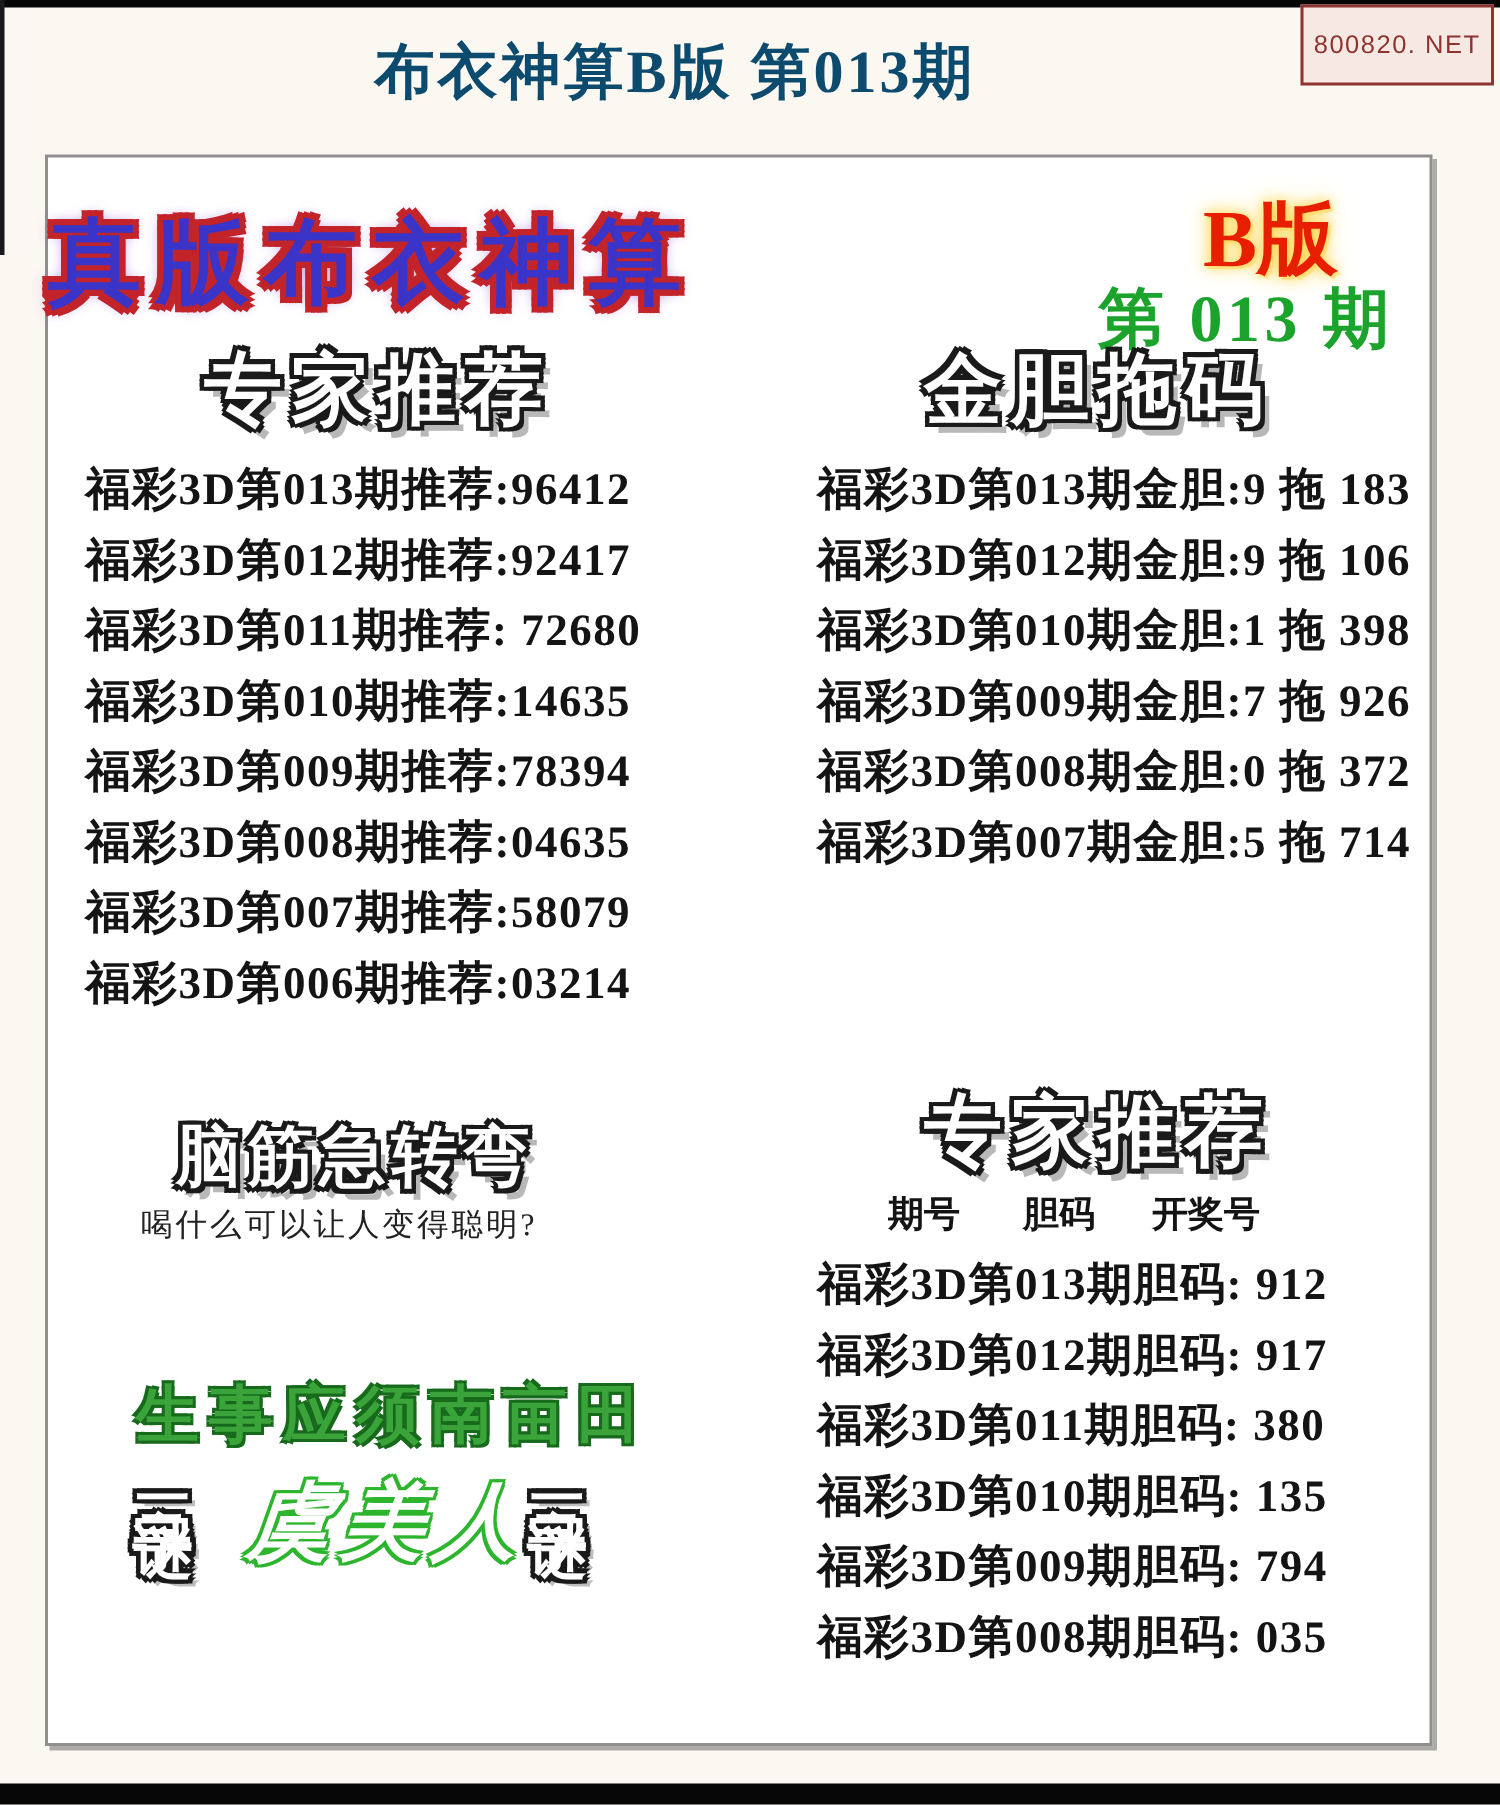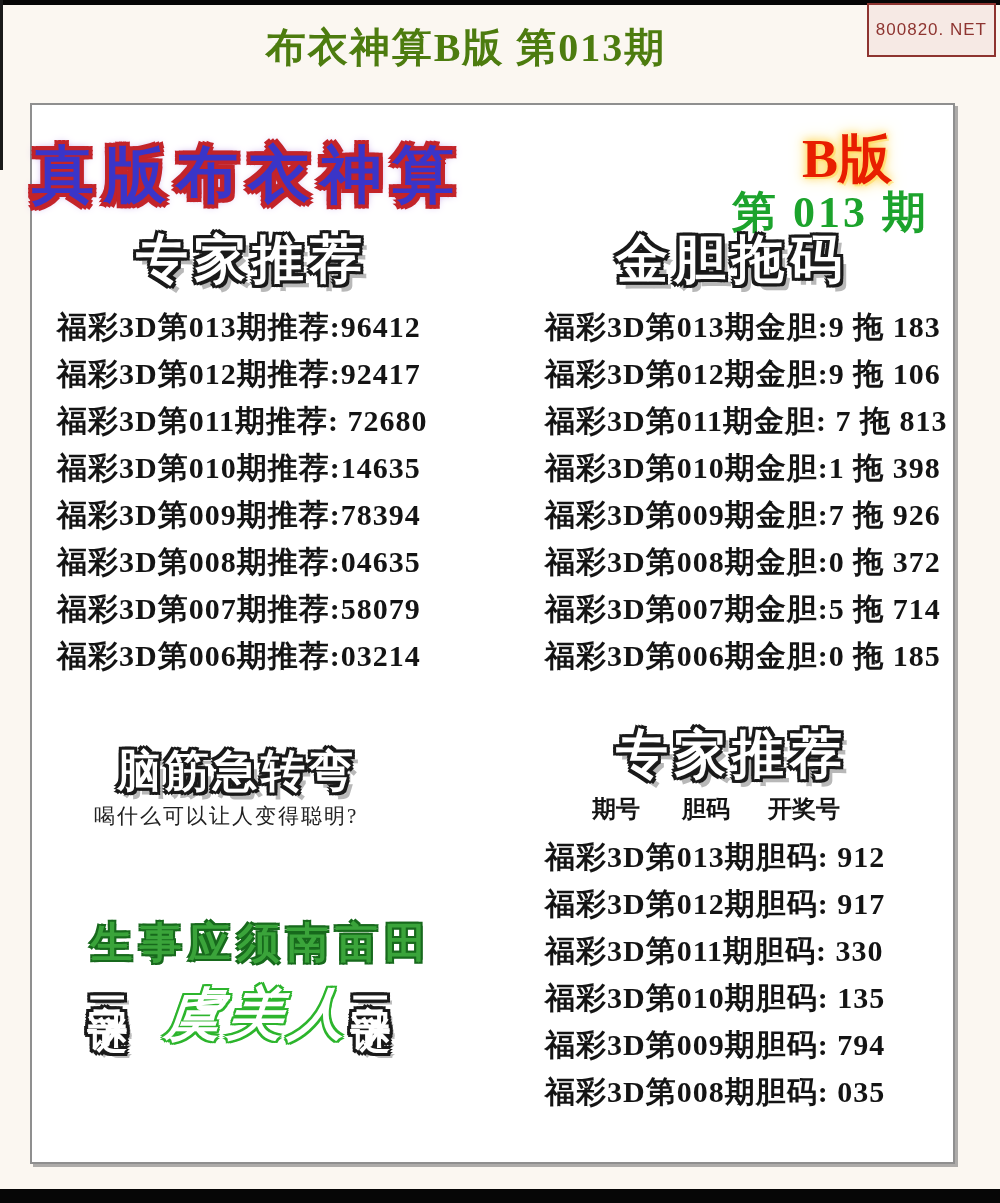--- a/index.html
+++ b/index.html
@@ -13,21 +13,21 @@
   .leftedge{position:absolute;top:0;left:0;width:3px;height:170px;background:#1a1a1a;}
 
   .badge{
     position:absolute;top:3px;right:4px;
     border:2px solid #8e3430;color:#8e3430;background:#f6e9e4;
     font-family:"Liberation Sans", sans-serif;font-size:17px;
     padding:15px 7px;letter-spacing:1px;
   }
   .page-title{
     position:absolute;top:20px;left:0;width:900px;text-align:center;
-    font-size:40px;font-weight:bold;color:#4d7c0f;letter-spacing:2px;padding-left:16px;
+    font-size:40px;font-weight:bold;color:#0c4a6e;letter-spacing:2px;
   }
 
   .main-box{
     position:absolute;left:30px;top:103px;width:921px;height:1057px;
     background:#ffffff;border:2px solid #8f8f8f;
     box-shadow:3px 3px 0 rgba(110,110,110,.55);
   }
 
   
   .banner-main{
@@ -137,26 +137,24 @@
     <div class="row">福彩3D第010期推荐:14635</div>
     <div class="row">福彩3D第009期推荐:78394</div>
     <div class="row">福彩3D第008期推荐:04635</div>
     <div class="row">福彩3D第007期推荐:58079</div>
     <div class="row">福彩3D第006期推荐:03214</div>
   </div>
 
   <div class="rows rows-right">
     <div class="row">福彩3D第013期金胆:9 拖 183</div>
     <div class="row">福彩3D第012期金胆:9 拖 106</div>
-    <div class="row">福彩3D第011期金胆: 7 拖 813</div>
     <div class="row">福彩3D第010期金胆:1 拖 398</div>
     <div class="row">福彩3D第009期金胆:7 拖 926</div>
     <div class="row">福彩3D第008期金胆:0 拖 372</div>
     <div class="row">福彩3D第007期金胆:5 拖 714</div>
-    <div class="row">福彩3D第006期金胆:0 拖 185</div>
   </div>
 
   <div class="bubble teaser-header">脑筋急转弯</div>
   <div class="teaser-question">喝什么可以让人变得聪明?</div>
 
   <div class="green-phrase">生事应须南亩田</div>
 
   <div class="riddle-vert riddle-left">三字谜</div>
   <div class="riddle-answer">虞美人</div>
   <div class="riddle-vert riddle-right">三字谜</div>
@@ -164,21 +162,21 @@
   <div class="bubble bottom-header">专家推荐</div>
   <div class="table-cols">
     <span class="c1">期号</span>
     <span class="c2">胆码</span>
     <span class="c3">开奖号</span>
   </div>
 
   <div class="rows rows-bottom">
     <div class="row">福彩3D第013期胆码: 912</div>
     <div class="row">福彩3D第012期胆码: 917</div>
-    <div class="row">福彩3D第011期胆码: 330</div>
+    <div class="row">福彩3D第011期胆码: 380</div>
     <div class="row">福彩3D第010期胆码: 135</div>
     <div class="row">福彩3D第009期胆码: 794</div>
     <div class="row">福彩3D第008期胆码: 035</div>
   </div>
 
 </div>
 
 <div class="bottombar"></div>
 
 </body></html>

